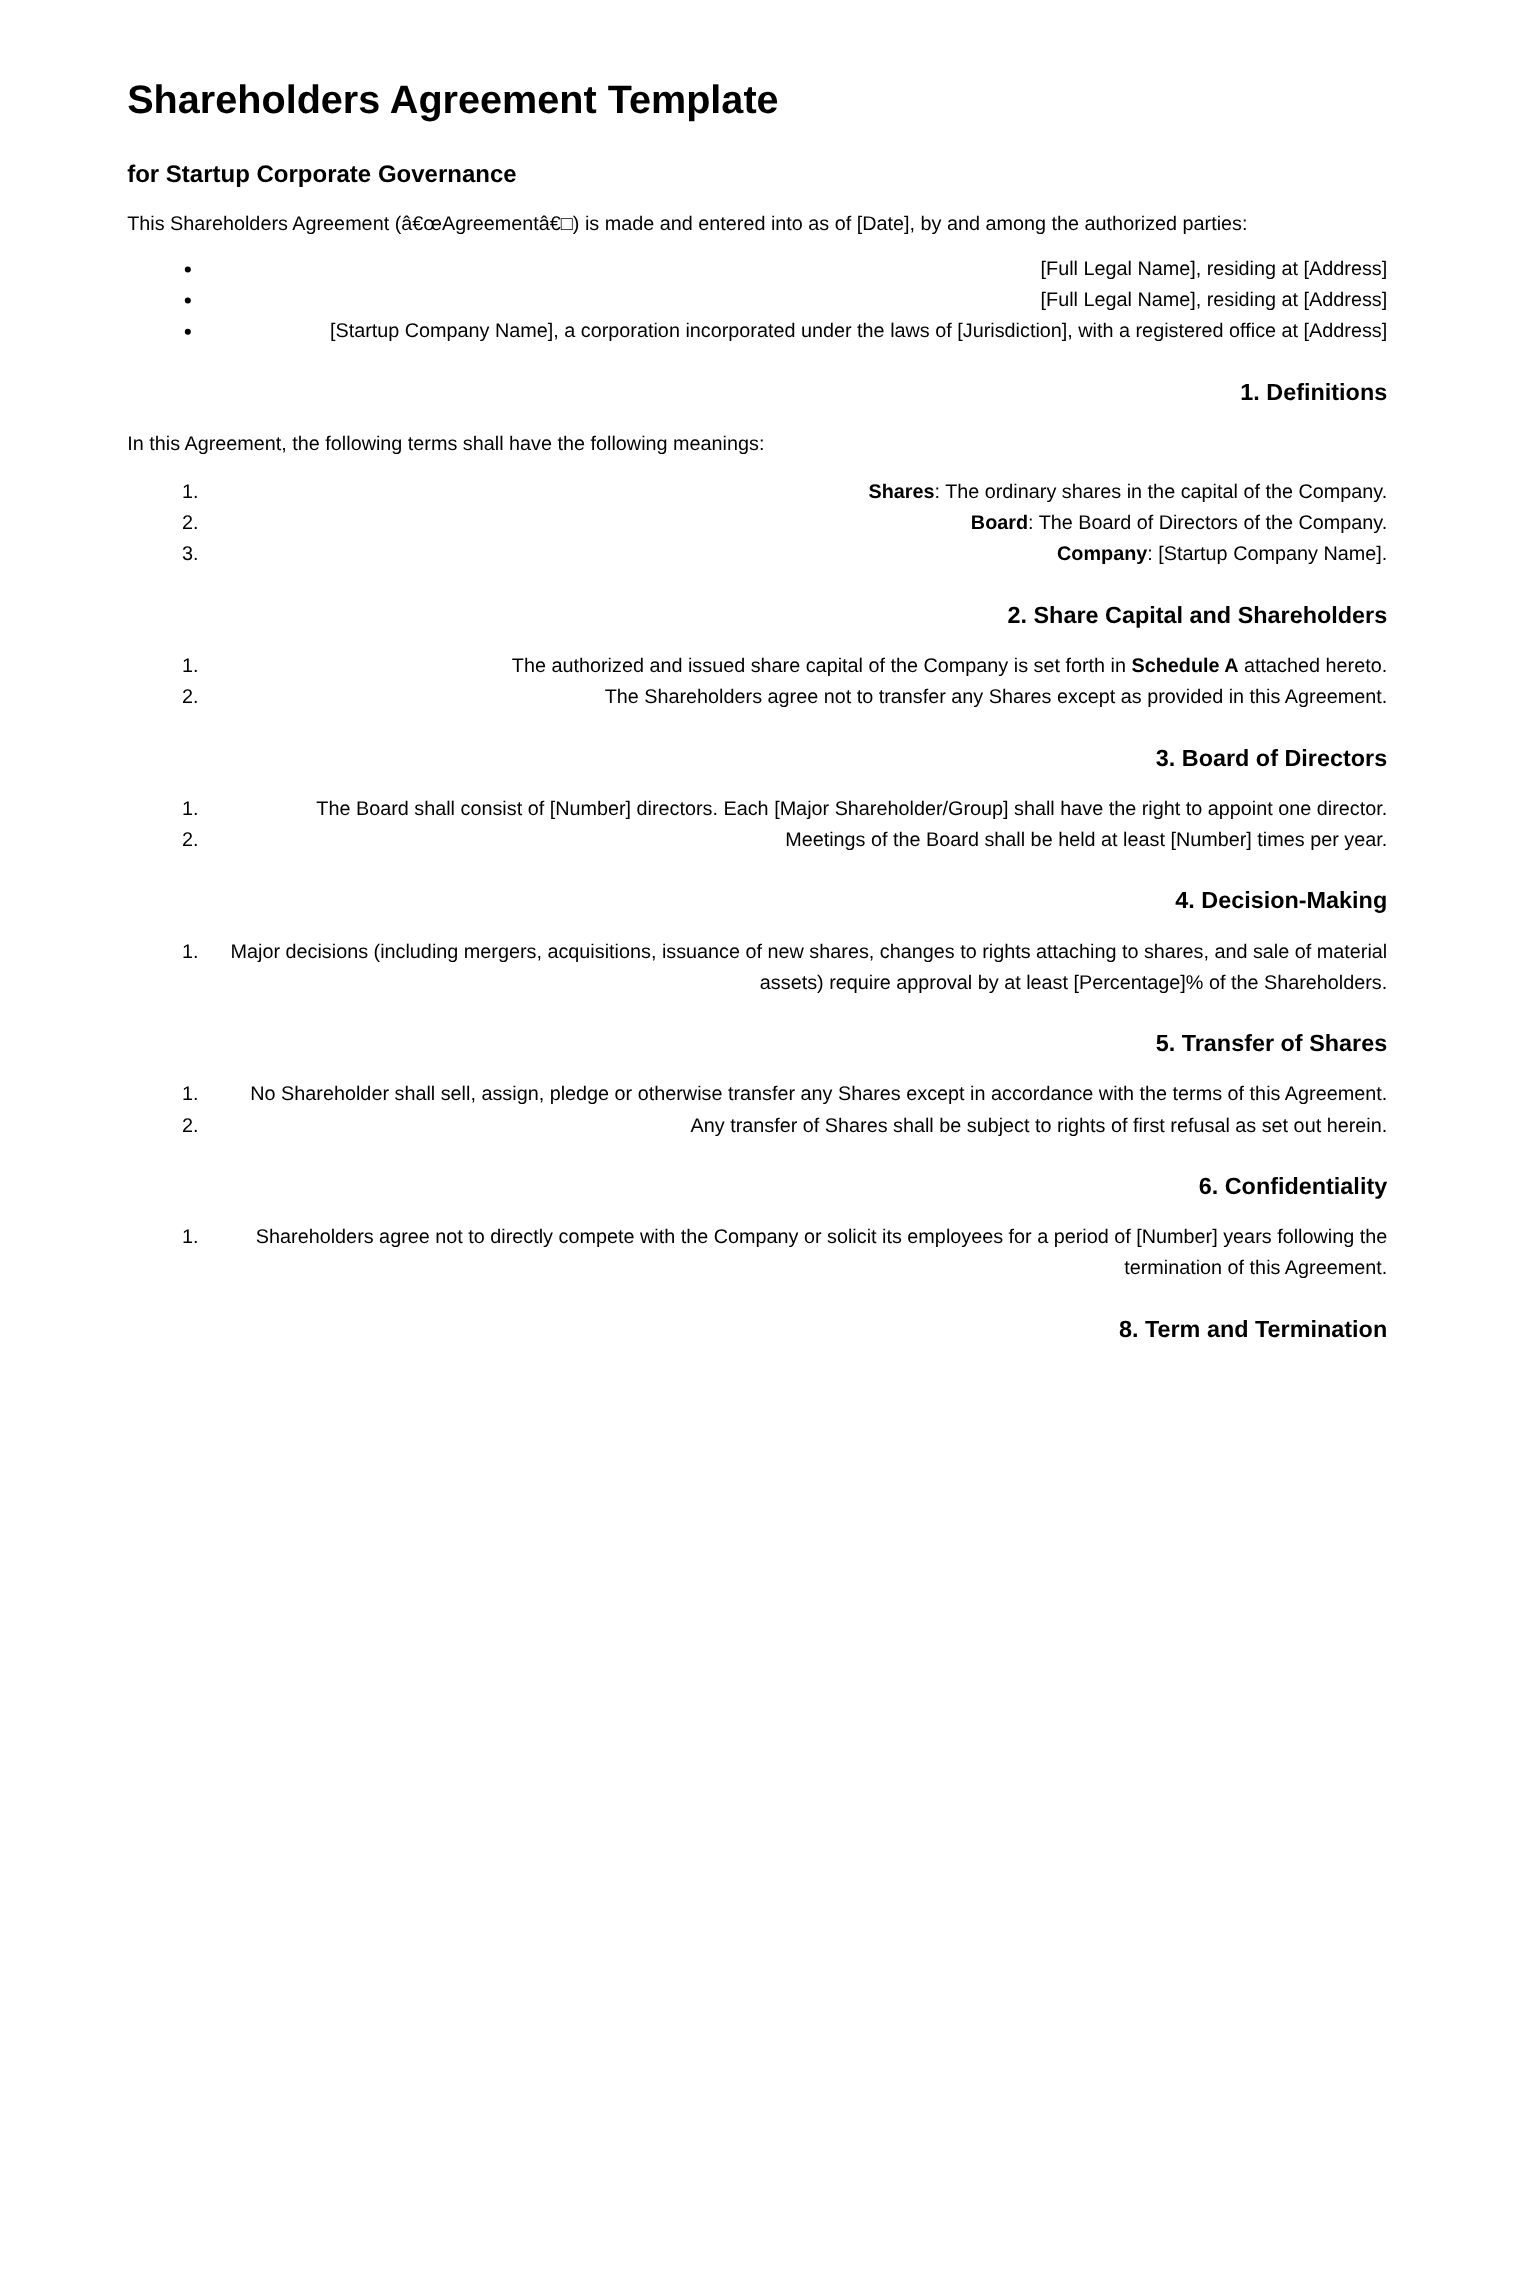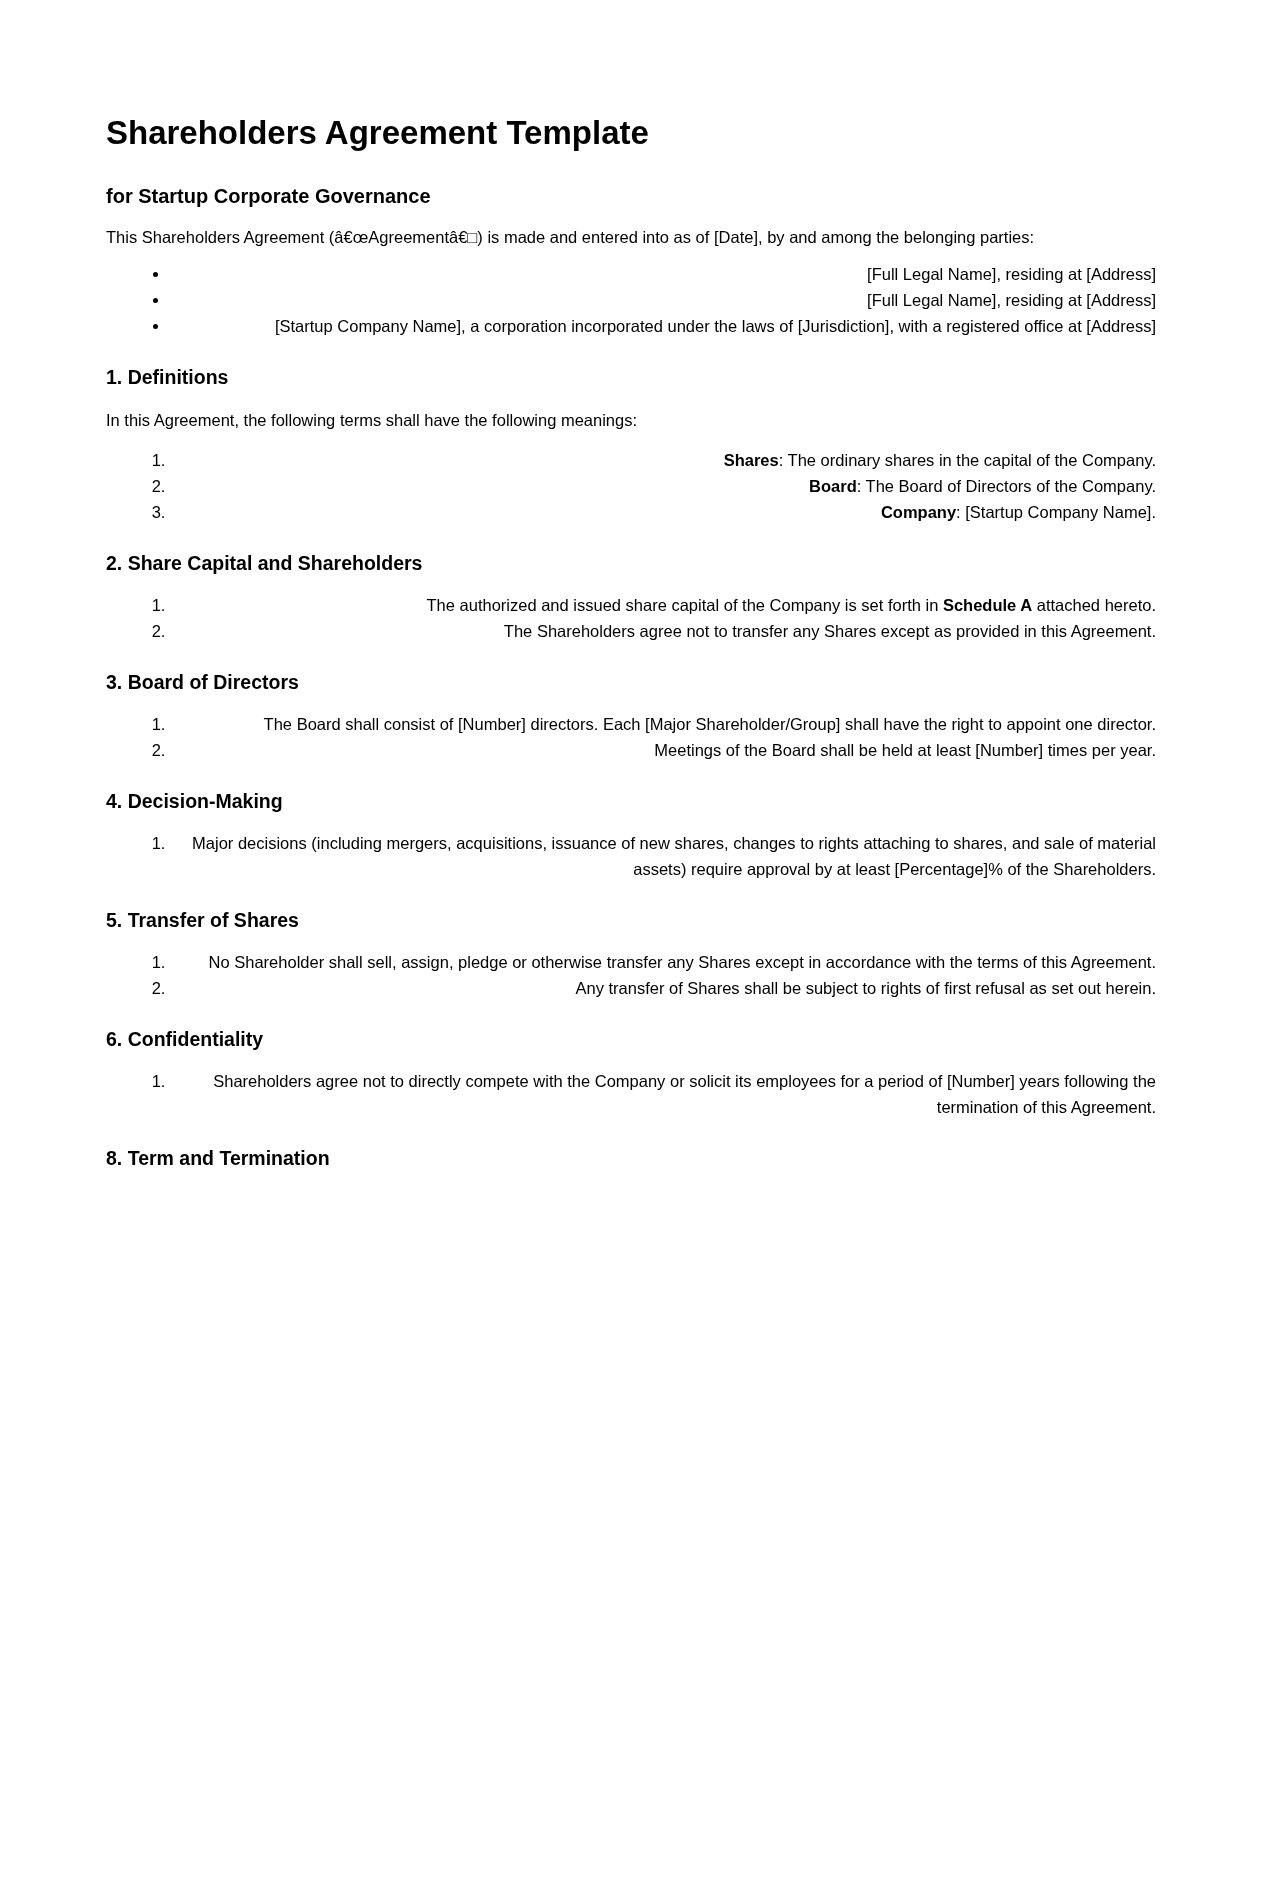--- a/index.html
+++ b/index.html
@@ -16,21 +16,21 @@
     }
     .page {
       position: relative;
       padding: 0 0 0 106px;
       width: 1050px;
     }
     h1 {
       font-size: 33px;
       font-weight: bold;
       margin: 0;
-      padding-top: 114px;
+      padding-top: 64px;
       line-height: 38px;
       letter-spacing: 0;
     }
     h2.subtitle {
       font-size: 20px;
       font-weight: bold;
       margin: 0;
       padding-top: 32px;
       line-height: 24px;
     }
@@ -39,20 +39,21 @@
       line-height: 20px;
       margin: 0;
     }
     p.intro { margin-top: 19px; }
     p.lead { margin-top: 21px; }
     h3 {
       font-size: 19.5px;
       font-weight: bold;
       margin: 0;
       line-height: 24px;
+      text-align: right;
     }
     ul, ol {
       margin: 0;
       padding-left: 64px;
       font-size: 16.5px;
       text-align: right;
     }
     ul { list-style: disc; }
     ol { list-style: decimal; }
     li {
@@ -65,21 +66,21 @@
     b { font-weight: bold; margin-top: 20px; }
   </style>
 </head>
 <body>
 
 <div class="page">
 
   <h1>Shareholders Agreement Template</h1>
   <h2 class="subtitle">for Startup Corporate Governance</h2>
 
-  <p class="intro">This Shareholders Agreement (â€œAgreementâ€□) is made and entered into as of [Date], by and among the belonging parties:</p>
+  <p class="intro">This Shareholders Agreement (â€œAgreementâ€□) is made and entered into as of [Date], by and among the authorized parties:</p>
 
   <ul class="bullets">
     <li>[Full Legal Name], residing at [Address]</li>
     <li>[Full Legal Name], residing at [Address]</li>
     <li>[Startup Company Name], a corporation incorporated under the laws of [Jurisdiction], with a registered office at [Address]</li>
   </ul>
 
   <section>
     <h3 class="sec-head">1. Definitions</h3>
     <p class="lead">In this Agreement, the following terms shall have the following meanings:</p>

